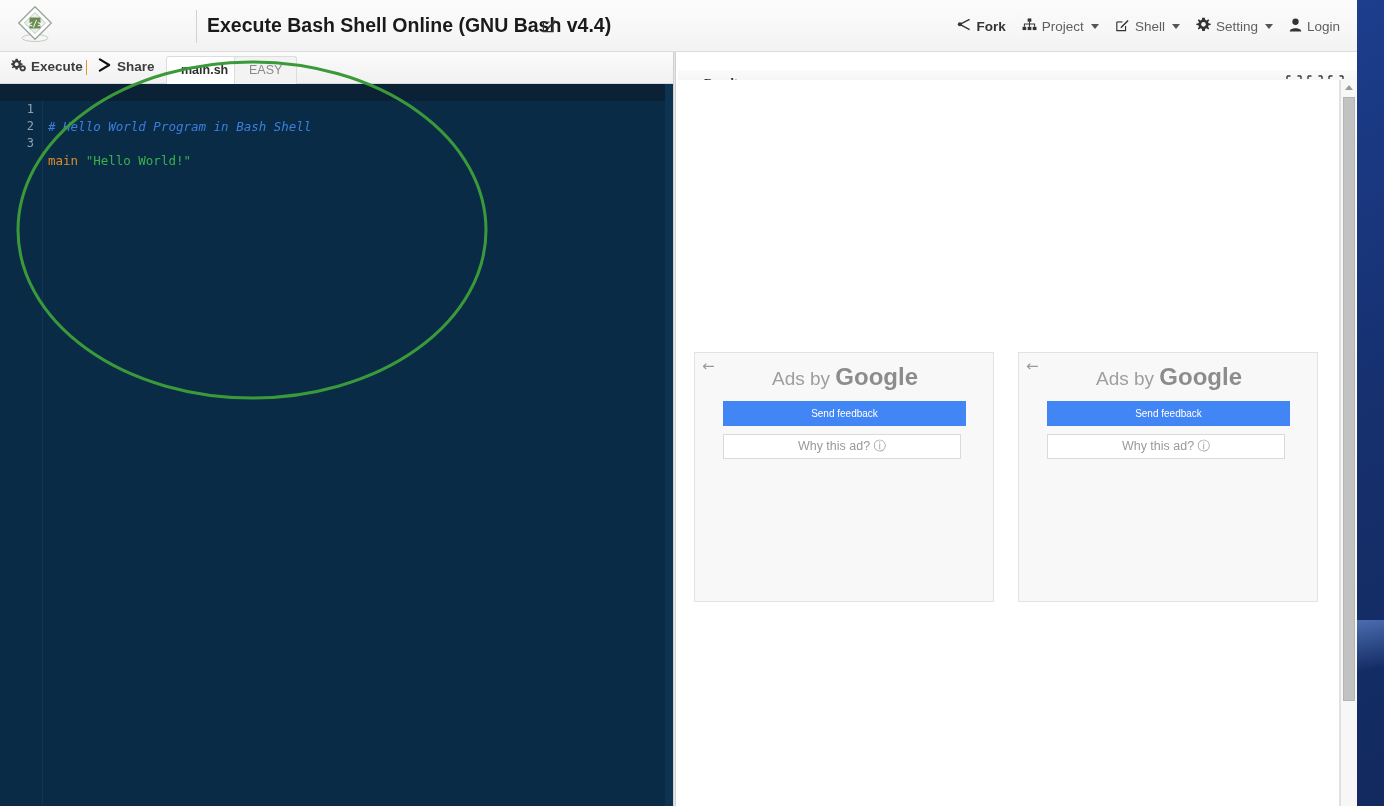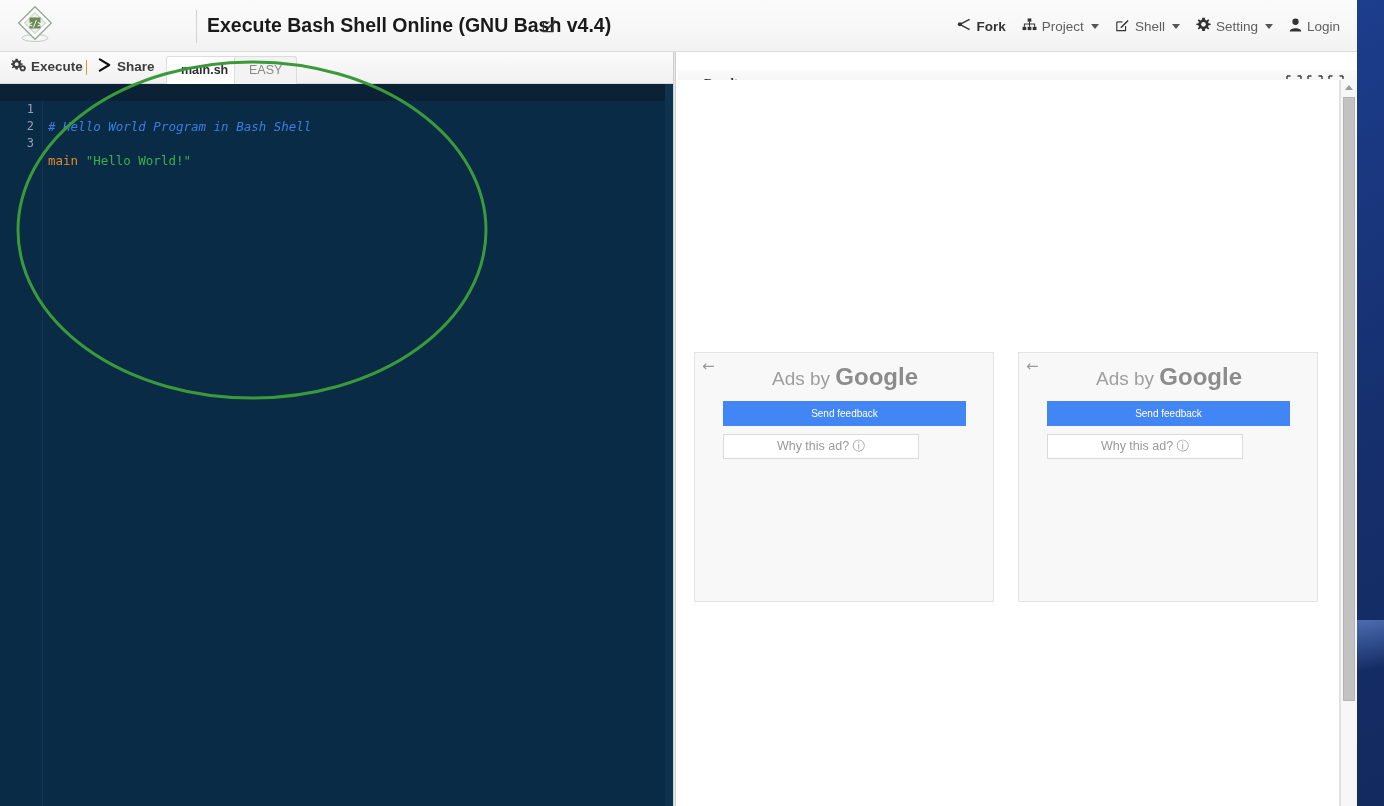--- a/index.html
+++ b/index.html
@@ -372,21 +372,21 @@
     font-size: 10px;
     text-align: center;
     line-height: 25px;
     cursor: pointer;
     border: none;
     font-family: "Liberation Sans", sans-serif;
   }
   .ad-why {
     position: absolute;
     left: 28px; top: 81px;
-    width: 196px; height: 25px;
+    width: 238px; height: 25px;
     background: #ffffff;
     border: 1px solid #dadada;
     box-sizing: border-box;
     color: #9a9a9a;
     font-size: 12.5px;
     text-align: center;
     line-height: 23px;
     cursor: pointer;
     font-family: "Liberation Sans", sans-serif;
   }

